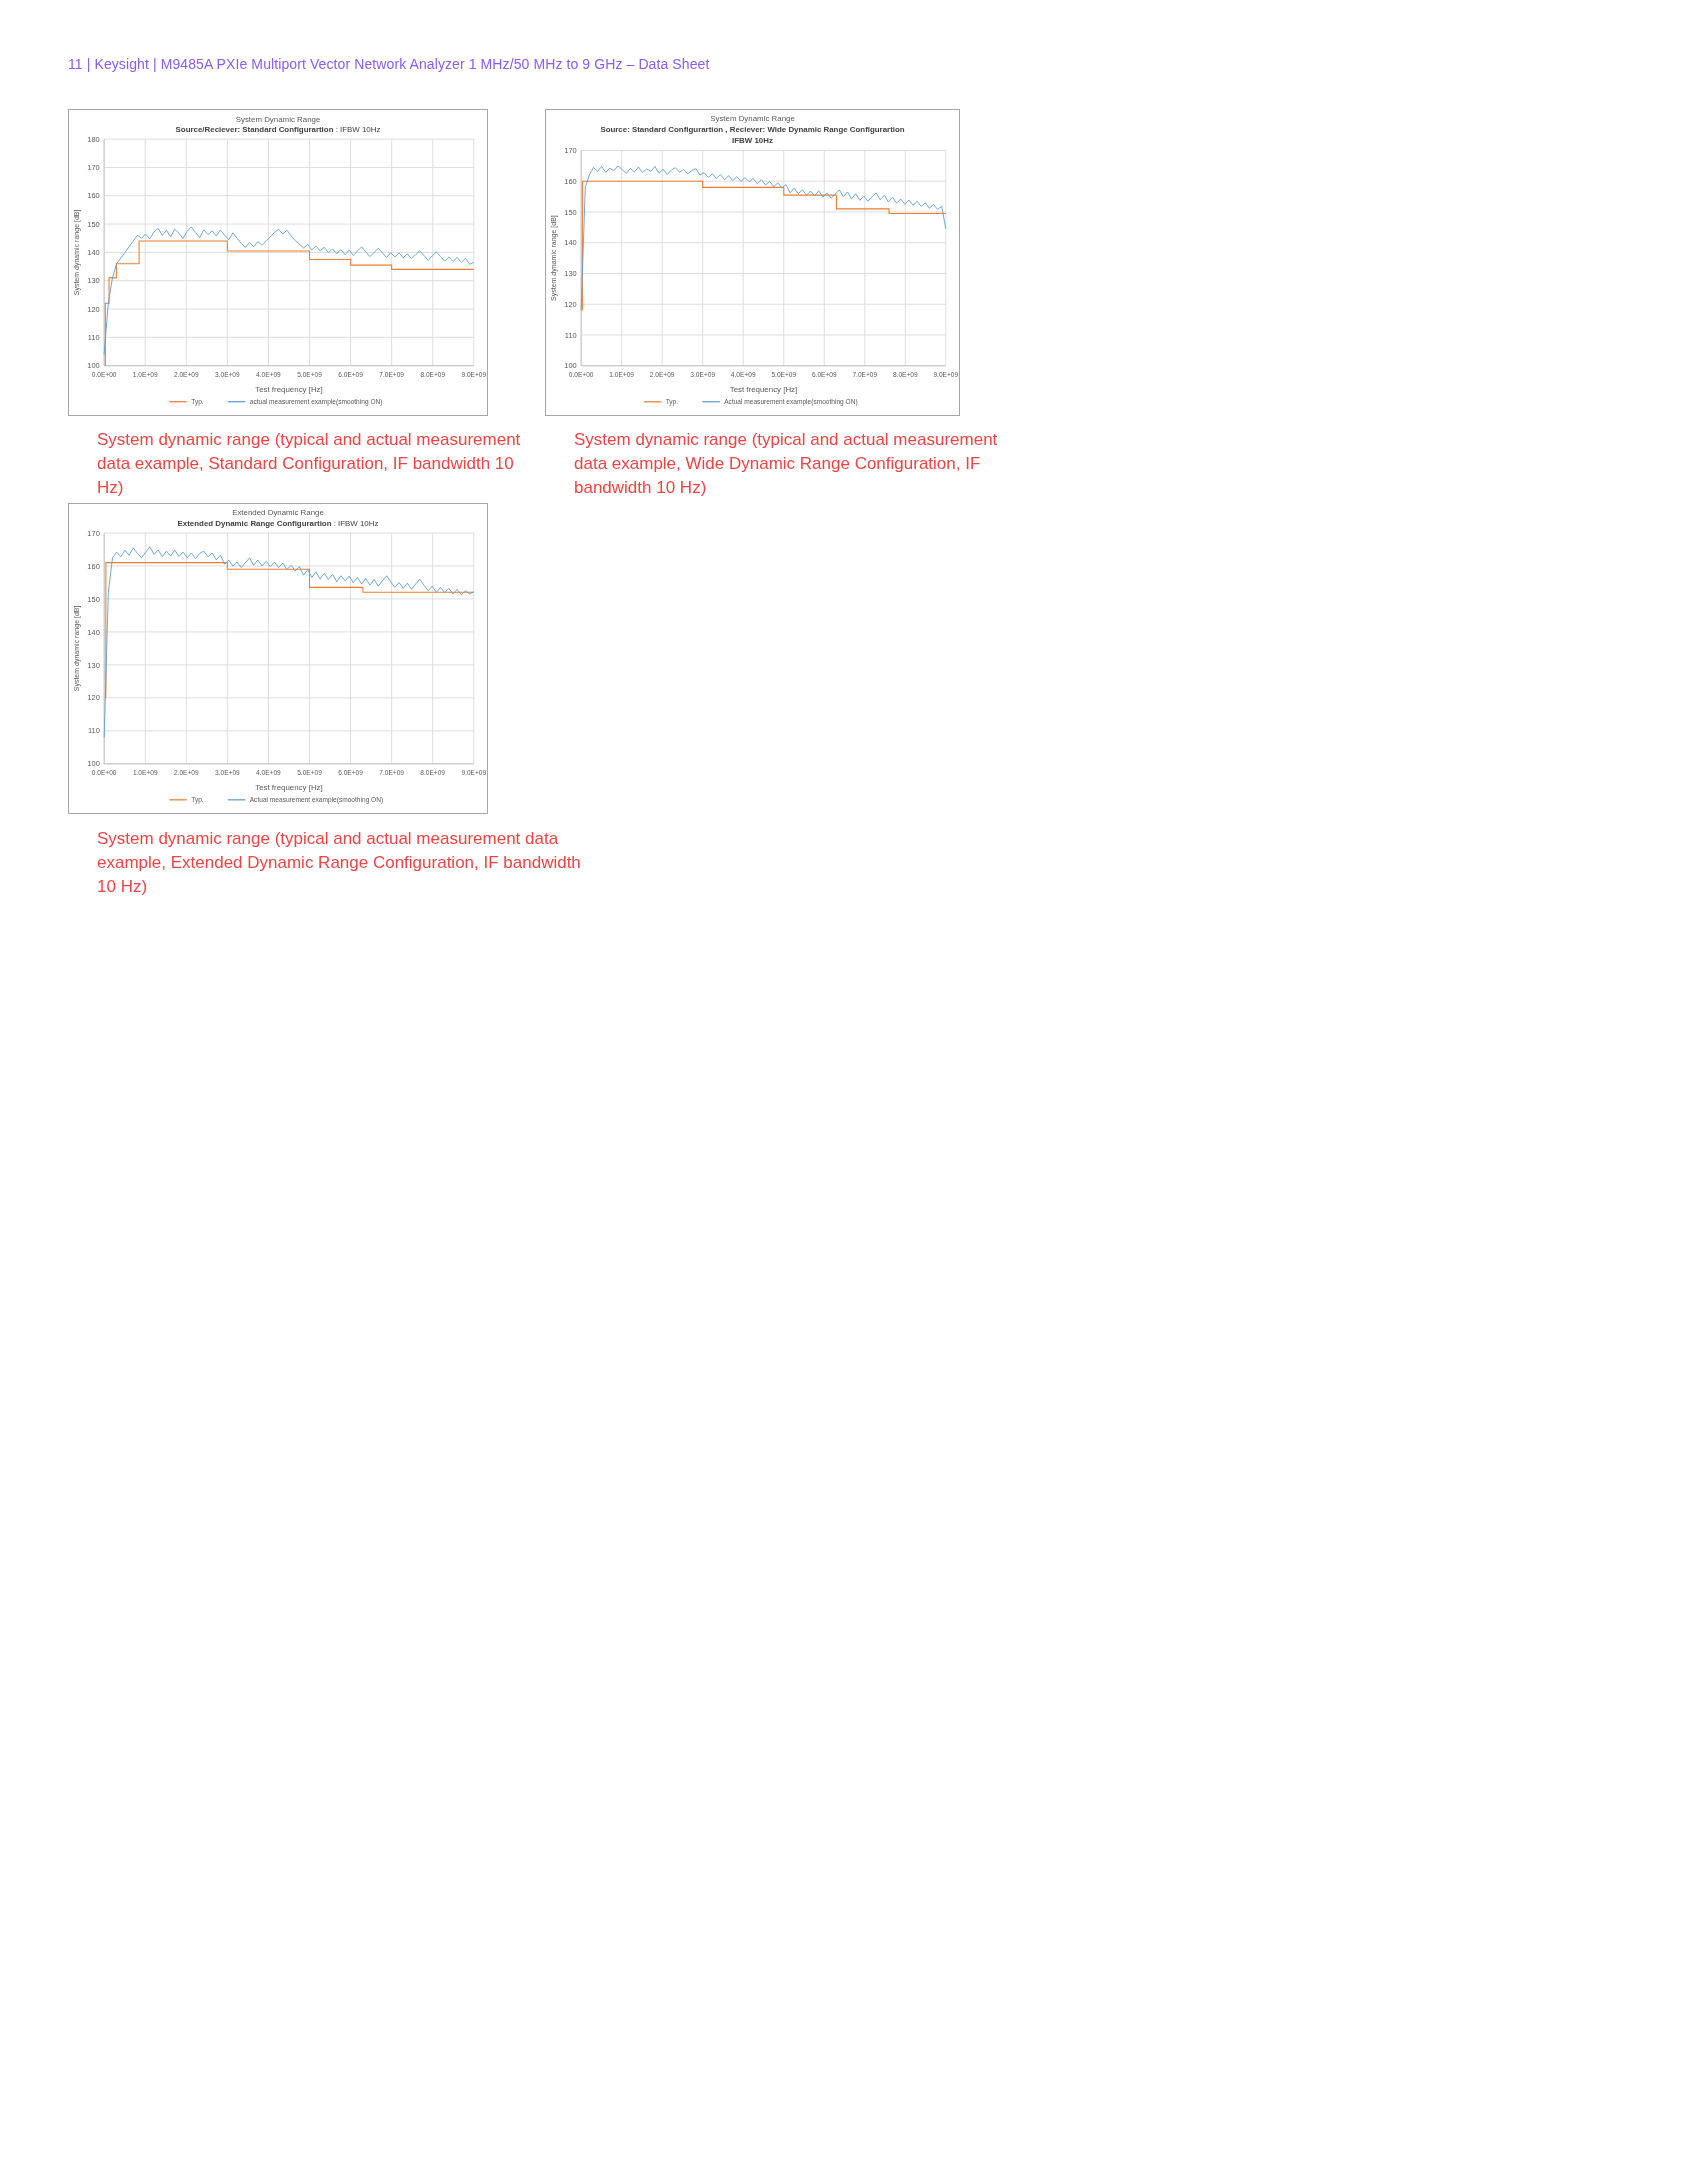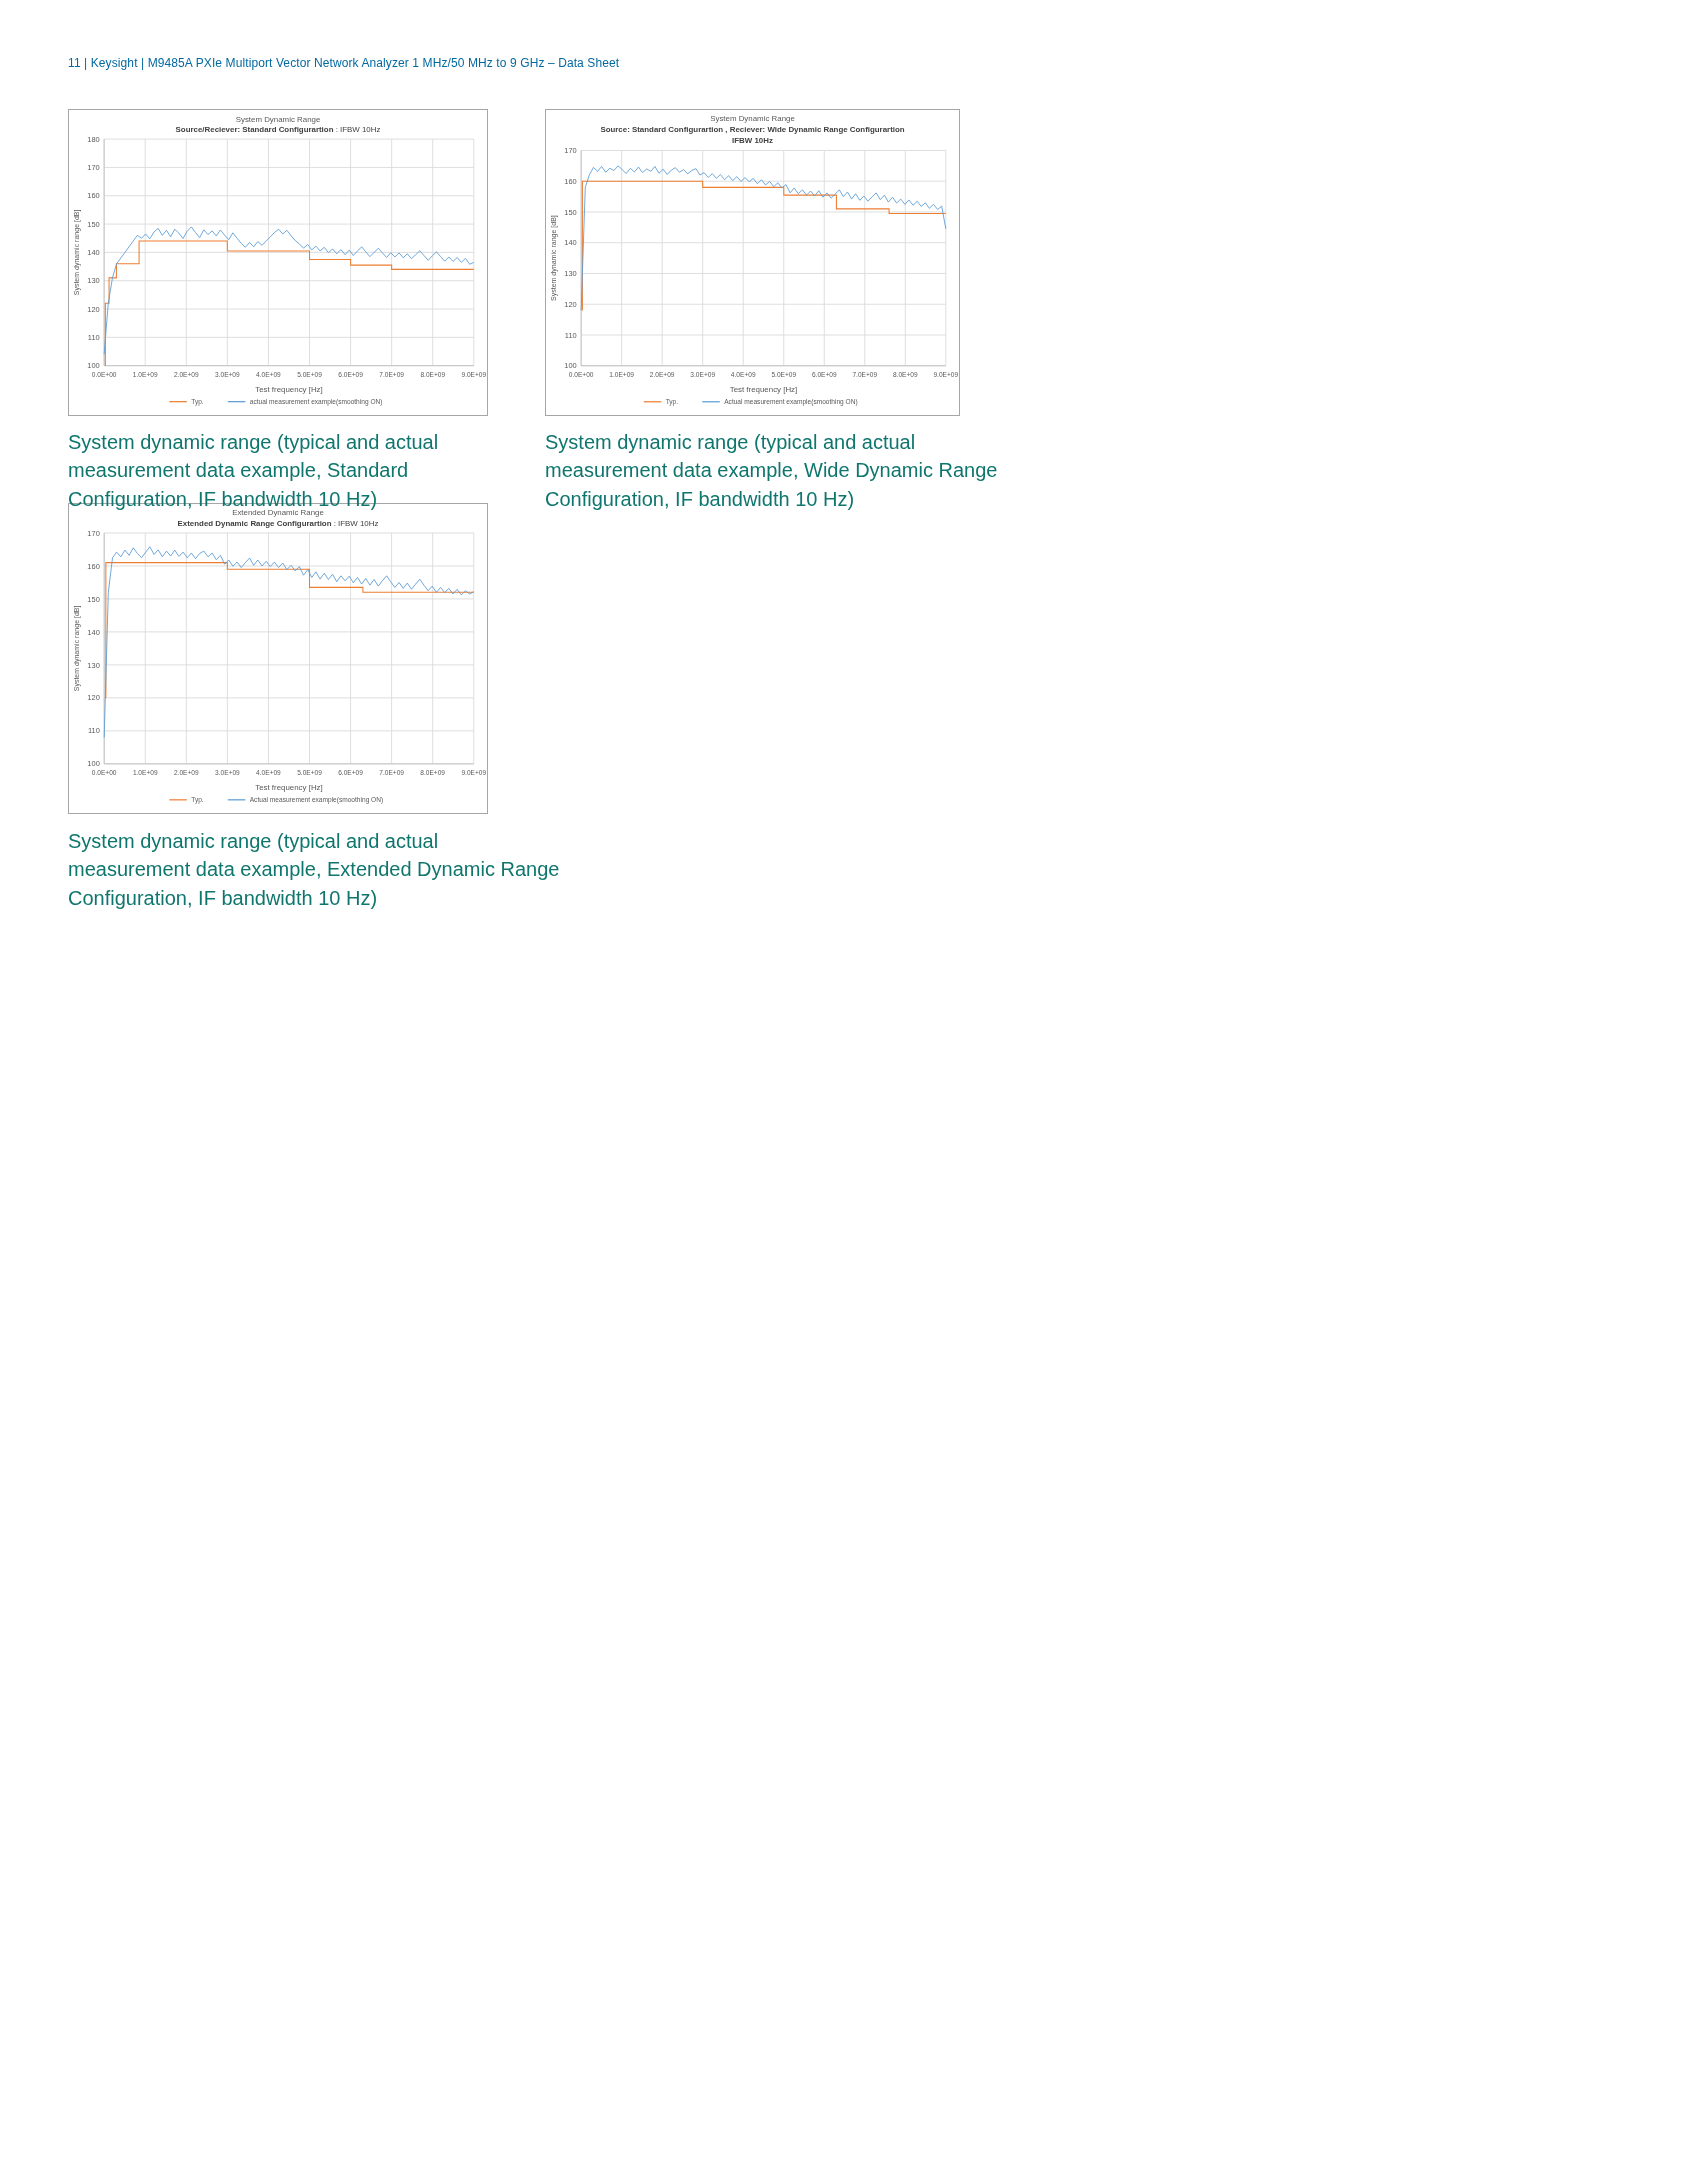--- a/index.html
+++ b/index.html
@@ -1,30 +1,30 @@
 <!DOCTYPE html>
 <html style="font-size:14px"><head>
 <meta charset="utf-8">
 <style>
   html,body{margin:0;padding:0;}
   body{
     width:1685px;height:2180px;position:relative;background:#ffffff;
     font-family:"Liberation Sans",sans-serif;color:#383838;
   }
   .page-header{
-    position:absolute;left:68px;top:56px;font-size:12px;color:#0369a1;letter-spacing:0.1px;
+    position:absolute;left:68px;top:56px;font-size:14px;color:#8b5cf6;letter-spacing:0.1px;
   }
   .chart-box{
     position:absolute;background:#ffffff;border:0.9px solid #a6a6a6;overflow:hidden;
   }
   #chart-box-0{left:68px;top:109px;width:418px;height:305px;}
   #chart-box-1{left:545px;top:109px;width:413px;height:305px;}
   #chart-box-2{left:68px;top:503px;width:418px;height:309px;}
   .caption{
-    position:absolute;font-size:20px;line-height:1.42;color:#0f766e;
+    position:absolute;font-size:17px;line-height:1.42;color:#ef4444;margin-left:29px;
   }
   #caption-0{left:68px;top:428px;width:439px;}
   #caption-1{left:545px;top:428px;width:460px;}
   #caption-2{left:68px;top:827px;width:493px;}
   svg text{font-family:"Liberation Sans",sans-serif;}
 </style>
 </head>
 <body>
 
 <div class="page-header">11 | Keysight | M9485A PXIe Multiport Vector Network Analyzer 1 MHz/50 MHz to 9 GHz – Data Sheet</div>

